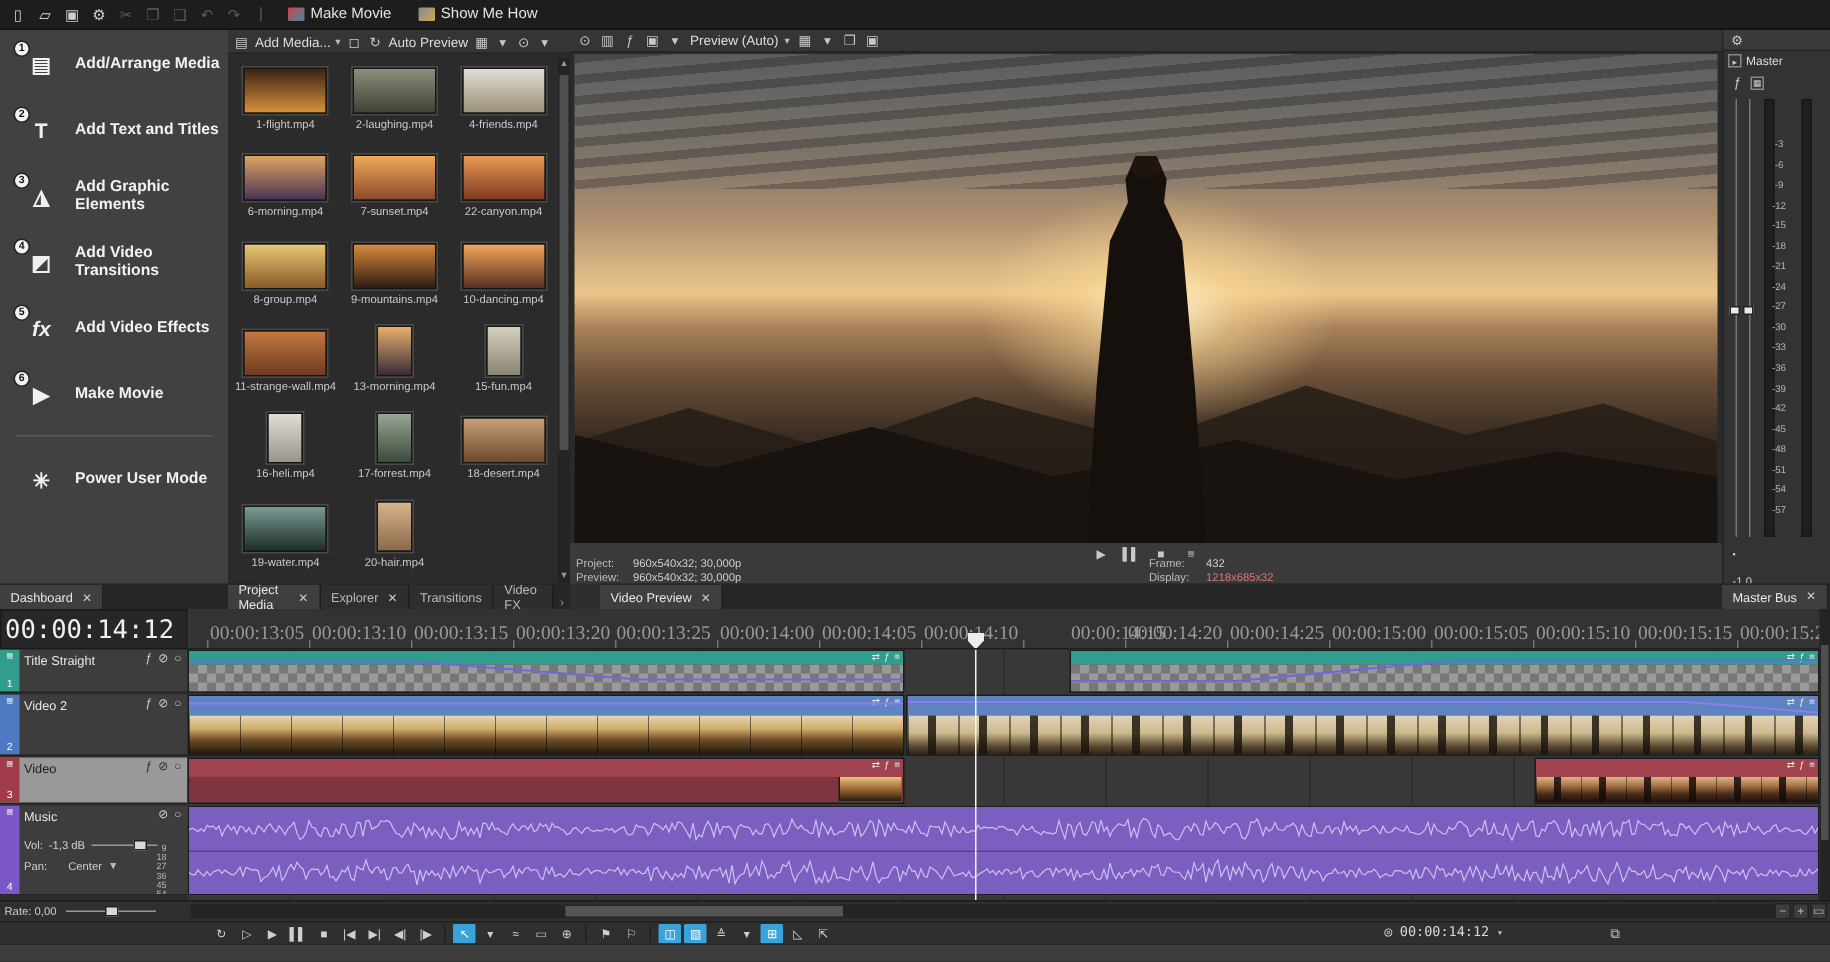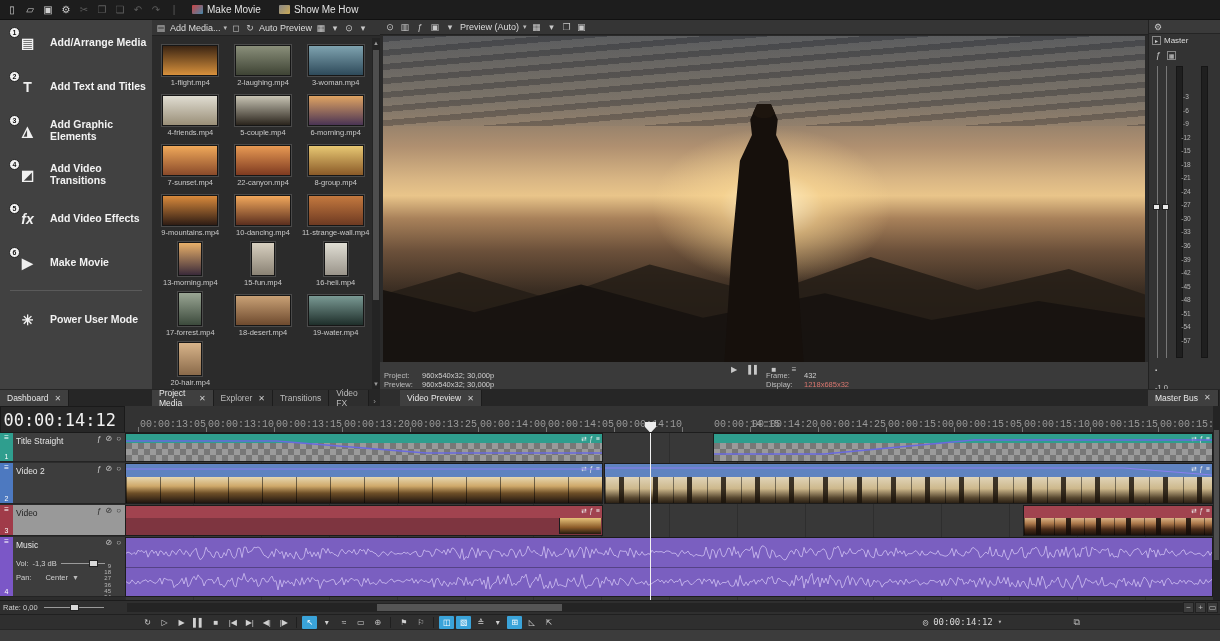--- a/index.html
+++ b/index.html
@@ -90,21 +90,21 @@
   .tab.active { background:#3f3f3f; color:#e8e8e8; }
   .tab .x { font-size:8px; color:#ccc; }
   .tab-arrow { color:#999; font-size:8px; padding:0 4px; }
 
   
   #timeline { position:absolute; left:0; top:406px; width:1220px; height:194px; background:#2c2c2c; }
   #tl-time { position:absolute; left:0; top:0; width:125px; height:27px; background:#272727; border:1px solid #1a1a1a;
     display:flex; align-items:center; justify-content:flex-end; padding-right:8px;
     font-family:"DejaVu Sans Mono", monospace; font-size:17px; color:#f0f0f0; }
   #ruler { position:absolute; left:125px; top:0; width:1088px; height:27px; background:#333; border-bottom:1px solid #1d1d1d; overflow:hidden; }
-  .ruler-label { position:absolute; bottom:2px; font-size:10px; color:#9a9a9a; font-family:Liberation Mono, monospace; }
+  .ruler-label { position:absolute; bottom:2px; font-size:13px; color:#9a9a9a; font-family:Liberation Serif, serif; }
   .ruler-tick { position:absolute; bottom:0; width:1px; height:5px; background:#777; }
   #tl-headers { position:absolute; left:0; top:27px; width:125px; height:167px; }
   .trk-head { position:absolute; left:0; width:125px; background:#3d3d3d; border-bottom:1px solid #242424; overflow:hidden; }
   .trk-head.selected { background:#999; }
   .trk-strip { position:absolute; left:0; top:0; bottom:0; width:13px; display:flex; flex-direction:column;
     align-items:center; justify-content:space-between; padding:1px 0; color:#fff; font-size:7px; }
   .trk-strip .burger { font-size:8px; line-height:7px; }
   .trk-main { position:absolute; left:16px; top:2px; right:2px; }
   .trk-name { font-size:8.5px; color:#e6e6e6; }
   .trk-head.selected .trk-name { color:#1c1c1c; }
@@ -267,30 +267,22 @@
     <div id="media-grid">
         <div class="m-item">
           <div class="m-thumb wide" style="background: linear-gradient(rgb(58, 36, 19), rgb(216, 145, 60));"></div>
           <div class="m-name">1-flight.mp4</div>
         </div>
         <div class="m-item">
           <div class="m-thumb wide" style="background: linear-gradient(rgb(138, 143, 122), rgb(62, 67, 52));"></div>
           <div class="m-name">2-laughing.mp4</div>
         </div>
         <div class="m-item">
-          <div class="m-thumb wide" style="background: linear-gradient(rgb(127, 163, 176), rgb(46, 74, 90));"></div>
-          <div class="m-name">3-woman.mp4</div>
-        </div>
-        <div class="m-item">
           <div class="m-thumb wide" style="background: linear-gradient(rgb(224, 221, 210), rgb(154, 143, 120));"></div>
           <div class="m-name">4-friends.mp4</div>
-        </div>
-        <div class="m-item">
-          <div class="m-thumb wide" style="background: linear-gradient(rgb(200, 196, 180), rgb(42, 36, 28));"></div>
-          <div class="m-name">5-couple.mp4</div>
         </div>
         <div class="m-item">
           <div class="m-thumb wide" style="background: linear-gradient(rgb(224, 164, 99), rgb(74, 52, 84));"></div>
           <div class="m-name">6-morning.mp4</div>
         </div>
         <div class="m-item">
           <div class="m-thumb wide" style="background: linear-gradient(rgb(240, 169, 90), rgb(138, 74, 42));"></div>
           <div class="m-name">7-sunset.mp4</div>
         </div>
         <div class="m-item">

